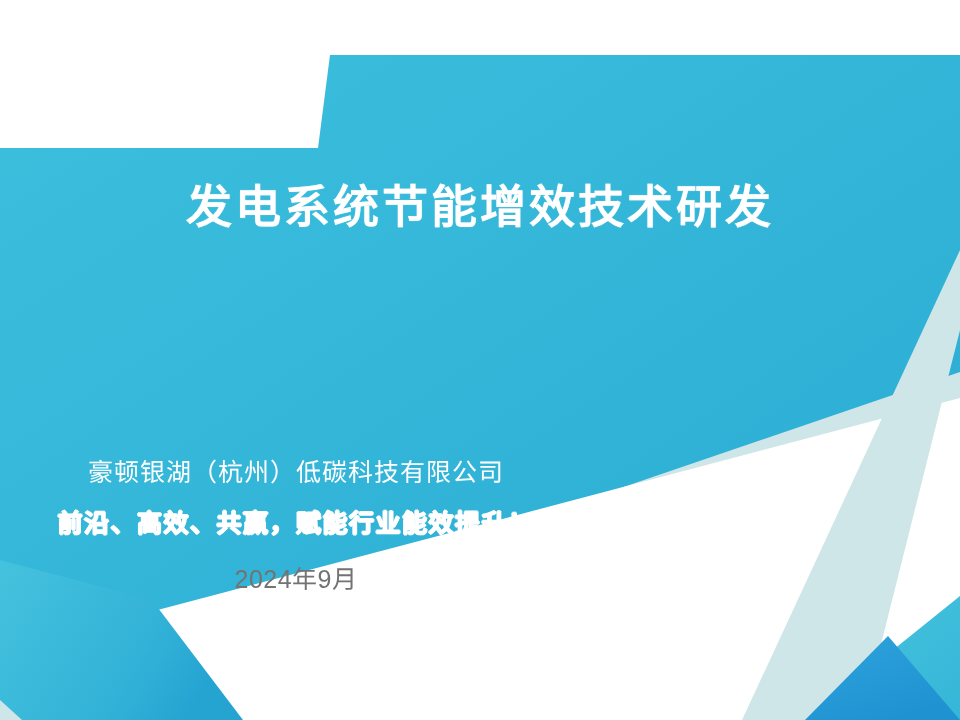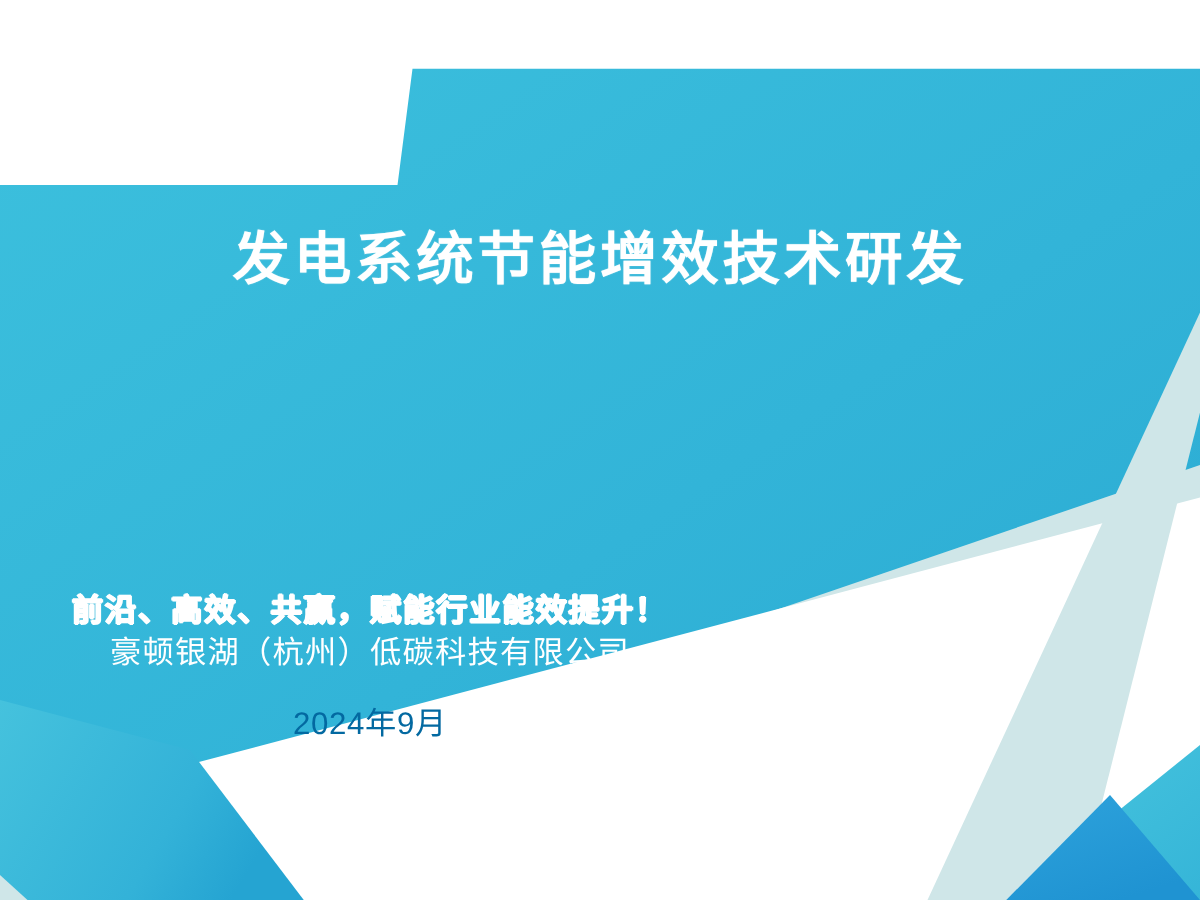--- a/index.html
+++ b/index.html
@@ -86,21 +86,21 @@
        0.9px 0 0 #ffffff,
       -0.9px 0 0 #ffffff,
        0 0.9px 0 #ffffff,
        0 -0.9px 0 #ffffff;
   }
   #date-line {
     margin-top: 22px;
     font-family: "Liberation Sans", "DejaVu Sans", sans-serif;
     font-size: 25px;
     line-height: 34px;
-    color: #0369a1;
+    color: #737373;
     letter-spacing: 0.5px;
     white-space: nowrap;
   }
 </style>
 </head>
 <body>
 
 <div id="slide">
 
   <svg id="bg-svg" class="layer" viewBox="0 0 960 720" xmlns="http://www.w3.org/2000/svg">
@@ -146,19 +146,19 @@
     <polygon points="0,700 0,720 22,720" fill="#cfe6e8"></polygon>
   </svg>
 
   <div id="content">
 
     <div id="title-block">
       <div class="title-line">发电系统节能增效技术研发</div>
     </div>
 
     <div id="info-block">
+      <div id="company-name">豪顿银湖（杭州）低碳科技有限公司</div>
       <div id="slogan">前沿、高效、共赢，赋能行业能效提升！</div>
-      <div id="company-name">豪顿银湖（杭州）低碳科技有限公司</div>
       <div id="date-line">2024年9月</div>
     </div>
 
   </div>
 </div>
 
 </body></html>

